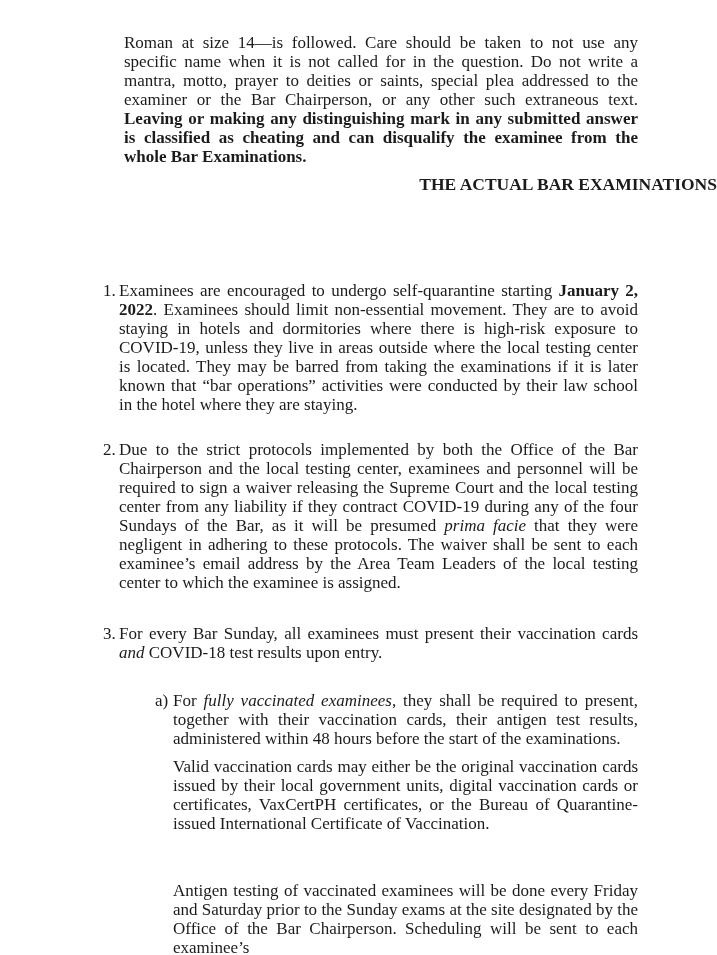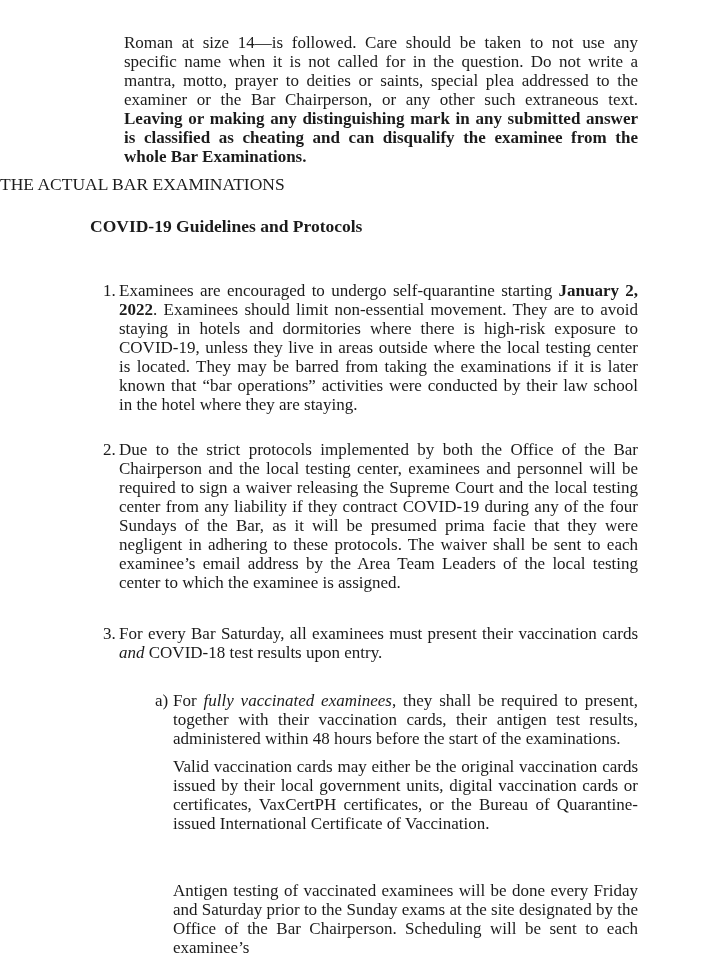--- a/index.html
+++ b/index.html
@@ -10,25 +10,25 @@
     background: #ffffff;
     color: #1b1b1b;
     font-family: "Liberation Serif", "DejaVu Serif", serif;
     font-size: 17px;
     line-height: 19px;
     overflow: hidden;
   }
   .block { position: absolute; margin: 0; }
   .just { text-align: justify; text-align-last: left; }
   .s-b  { font-weight: 700; }
-  .s-i  { }
+  .s-i  { font-style: italic; }
   .s-bi { font-weight: 400; font-style: italic; }
 
   #intro      { top: 33px;  left: 124px; width: 514px; }
-  #heading    { top: 175px; left: 0;     width: 717px; text-align: left; font-weight: 400; font-size: 17.5px; }
+  #heading    { top: 175px; left: 0;     width: 717px; text-align: right; font-weight: 700; font-size: 17.5px; }
   #subheading { top: 217px; left: 90px;  width: 548px; font-weight: 700; font-size: 17.5px; }
 
   .nitem { position: absolute; width: 535px; left: 103px; }
   .nitem .num   { position: absolute; left: 0; top: 0; }
   .nitem .itext { margin-left: 16px; }
   #item1 { top: 281px; }
   #item2 { top: 440px; }
   #item3 { top: 624px; }
 
   .litem { position: absolute; width: 483px; left: 155px; }
@@ -41,35 +41,34 @@
 </style>
 </head>
 <body>
 
 <div class="page">
 
   <p id="intro" class="block just"><span>Roman at size 14—is followed. Care should be taken to not use any specific name when it is not called for in the question. Do not write a mantra, motto, prayer to deities or saints, special plea addressed to the examiner or the Bar Chairperson, or any other such extraneous text. </span><span class="s-b">Leaving or making any distinguishing mark in any submitted answer is classified as cheating and can disqualify the examinee from the whole Bar Examinations.</span></p>
 
   <h1 id="heading" class="block">THE ACTUAL BAR EXAMINATIONS</h1>
 
-  <h2 id="subheading" class="block">COVID-19 Guidelines and Protocols</h2>
 
   <div id="item1" class="nitem">
     <span class="num">1.</span>
     <div class="itext just"><span>Examinees are encouraged to undergo self-quarantine starting </span><span class="s-b">January 2, 2022</span><span>. Examinees should limit non-essential movement. They are to avoid staying in hotels and dormitories where there is high-risk exposure to COVID-19, unless they live in areas outside where the local testing center is located. They may be barred from taking the examinations if it is later known that “bar operations” activities were conducted by their law school in the hotel where they are staying.</span></div>
   </div>
 
   <div id="item2" class="nitem">
     <span class="num">2.</span>
     <div class="itext just"><span>Due to the strict protocols implemented by both the Office of the Bar Chairperson and the local testing center, examinees and personnel will be required to sign a waiver releasing the Supreme Court and the local testing center from any liability if they contract COVID-19 during any of the four Sundays of the Bar, as it will be presumed </span><span class="s-i">prima facie</span><span> that they were negligent in adhering to these protocols. The waiver shall be sent to each examinee’s email address by the Area Team Leaders of the local testing center to which the examinee is assigned.</span></div>
   </div>
 
   <div id="item3" class="nitem">
     <span class="num">3.</span>
-    <div class="itext just"><span>For every Bar Saturday, all examinees must present their vaccination cards </span><span class="s-bi">and</span><span> COVID-18 test results upon entry.</span></div>
+    <div class="itext just"><span>For every Bar Sunday, all examinees must present their vaccination cards </span><span class="s-bi">and</span><span> COVID-18 test results upon entry.</span></div>
   </div>
 
   <div id="itema" class="litem">
     <span class="letter">a)</span>
     <div class="itext just"><span>For </span><span class="s-bi">fully vaccinated examinees</span><span>, they shall be required to present, together with their vaccination cards, their antigen test results, administered within 48 hours before the start of the examinations.</span></div>
   </div>
 
   <p id="subpara1" class="block just"><span>Valid vaccination cards may either be the original vaccination cards issued by their local government units, digital vaccination cards or certificates, VaxCertPH certificates, or the Bureau of Quarantine-issued International Certificate of Vaccination.</span></p>
 
   <p id="subpara2" class="block just"><span>Antigen testing of vaccinated examinees will be done every Friday and Saturday prior to the Sunday exams at the site designated by the Office of the Bar Chairperson. Scheduling will be sent to each examinee’s</span></p>

